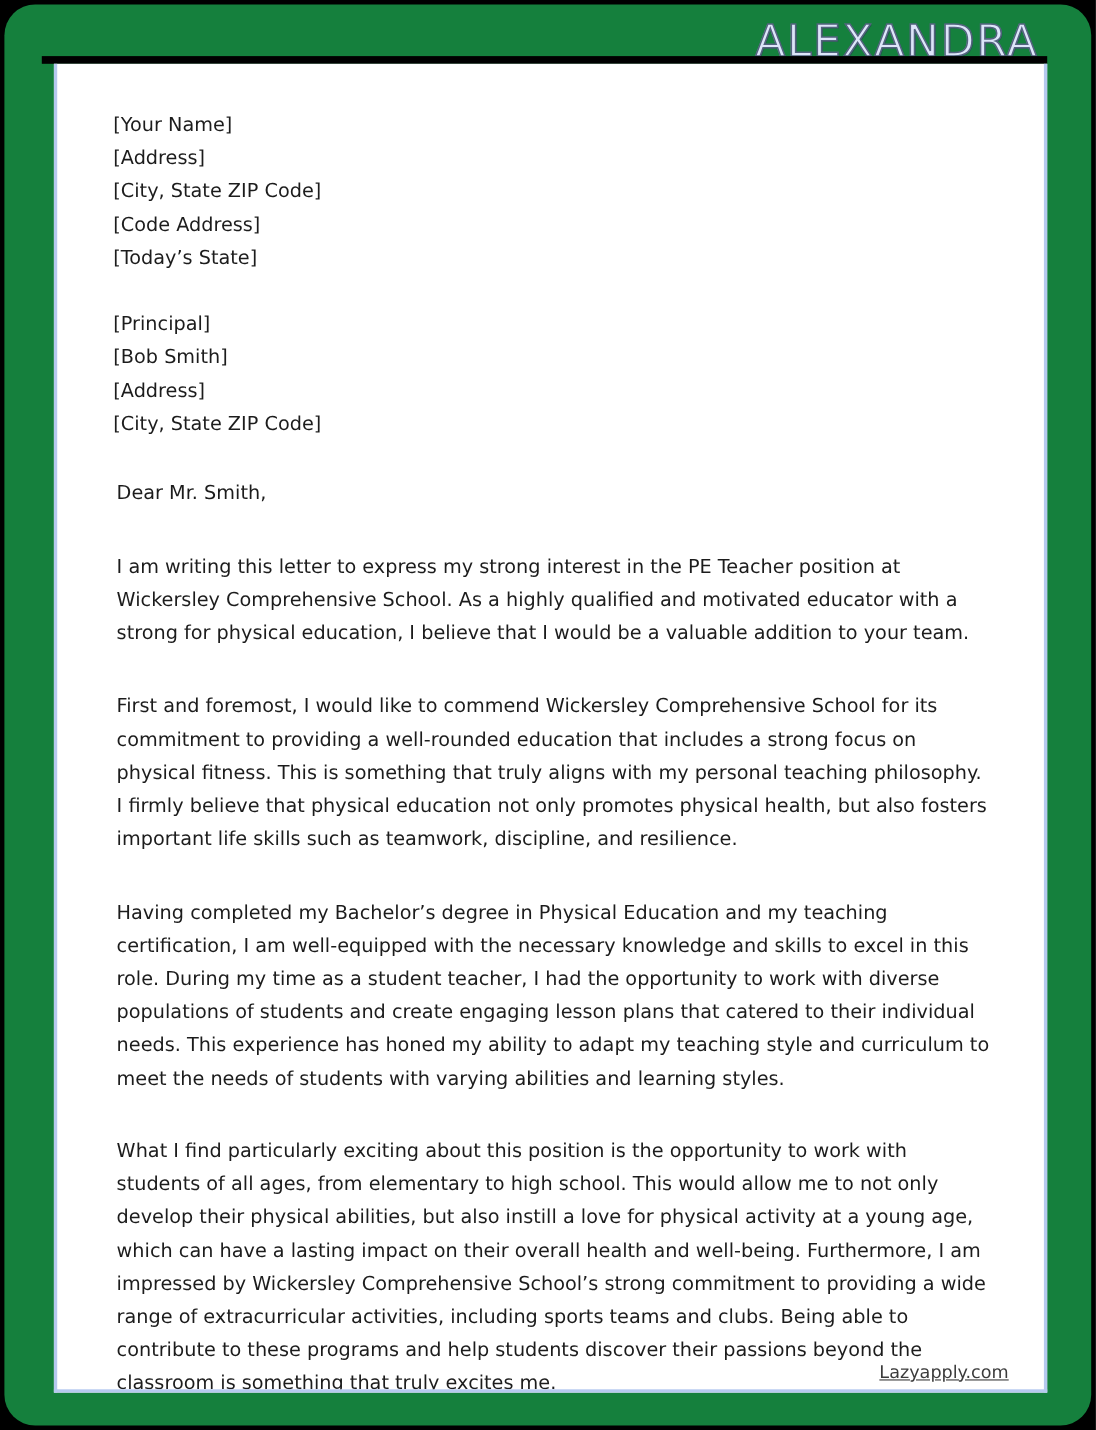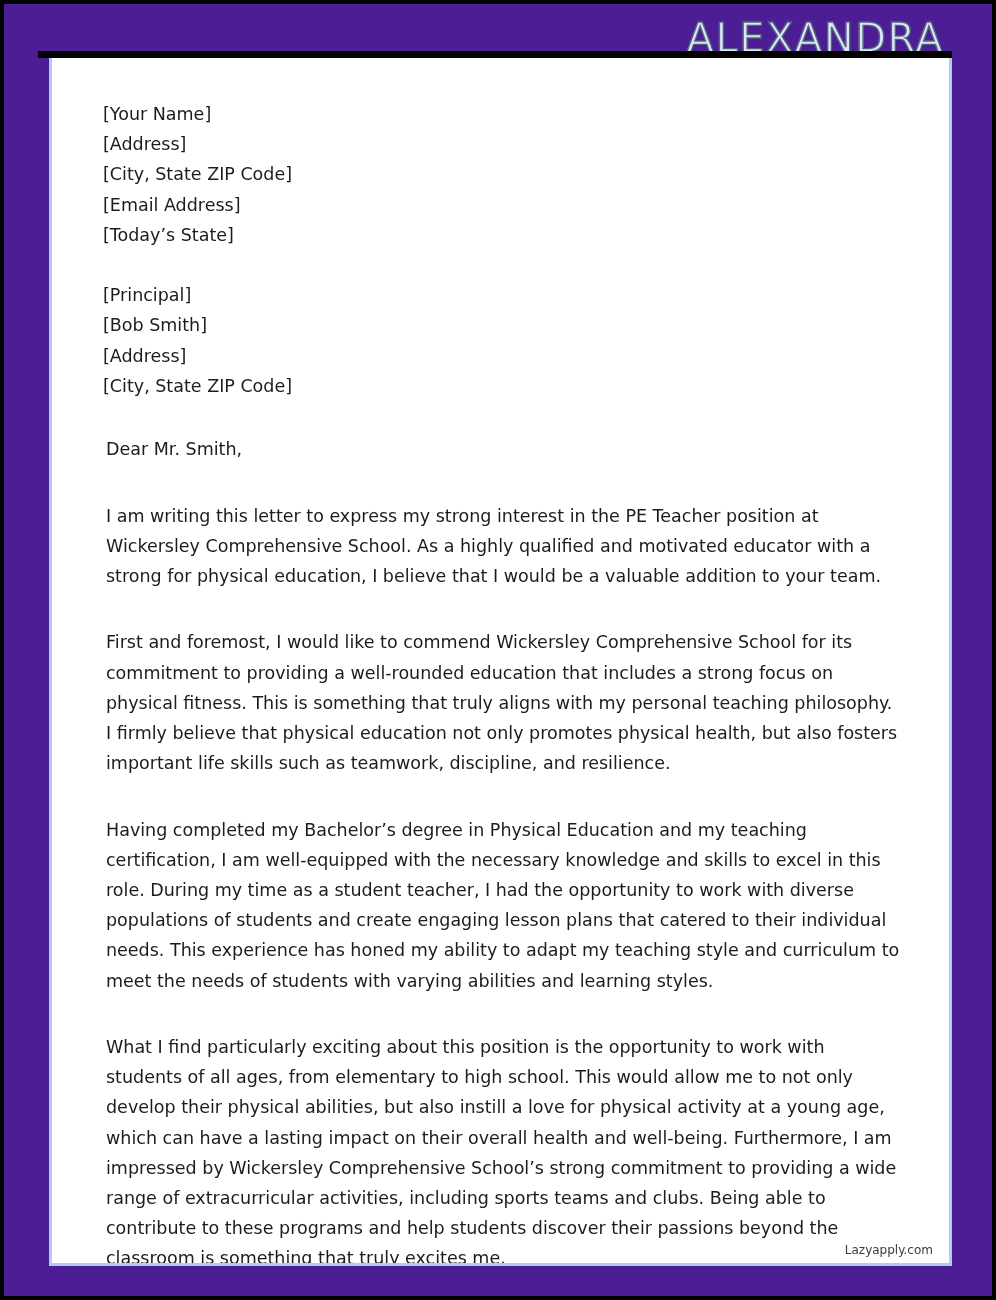--- a/index.html
+++ b/index.html
@@ -20,22 +20,23 @@
     overflow: hidden;
   }
 
   
   .blue-canvas {
     position: absolute;
     left: 4px;
     top: 4px;
     width: 988px;
     height: 1292px;
-    background: #4c1d95;
+    background: #15803d;
     overflow: hidden;
+    border-radius: 28px;
   }
 
   
   .header-title {
     position: absolute;
     right: 48px;
     top: 14px;
     font-family: "DejaVu Sans", sans-serif;
     font-size: 40px;
     line-height: 40px;
@@ -91,46 +92,47 @@
   .block-gap  { height: 30.2px; }
 
   .letter-para {
     margin: 3px;
     text-align: left;
   }
 
   
   .watermark {
     position: absolute;
-    right: 16px;
+    right: 32px;
     bottom: 6px;
     font-family: "DejaVu Sans", sans-serif;
-    font-size: 12px;
+    font-size: 16px;
     color: #3b3b3b;
     white-space: nowrap;
+    text-decoration: underline;
   }
 </style>
 </head>
 <body>
 
 <div class="page-frame">
   <div class="blue-canvas">
 
     <div class="header-title">ALEXANDRA</div>
 
     <div class="header-rule"></div>
 
     <div class="document-sheet">
       <div class="document-body">
 
         <div class="addr-block">
           <div class="addr-line">[Your Name]</div>
           <div class="addr-line">[Address]</div>
           <div class="addr-line">[City, State ZIP Code]</div>
-          <div class="addr-line">[Email Address]</div>
+          <div class="addr-line">[Code Address]</div>
           <div class="addr-line">[Today’s State]</div>
         </div>
 
         <div class="block-gap"></div>
 
         <div class="addr-block">
           <div class="addr-line">[Principal]</div>
           <div class="addr-line">[Bob Smith]</div>
           <div class="addr-line">[Address]</div>
           <div class="addr-line">[City, State ZIP Code]</div>

